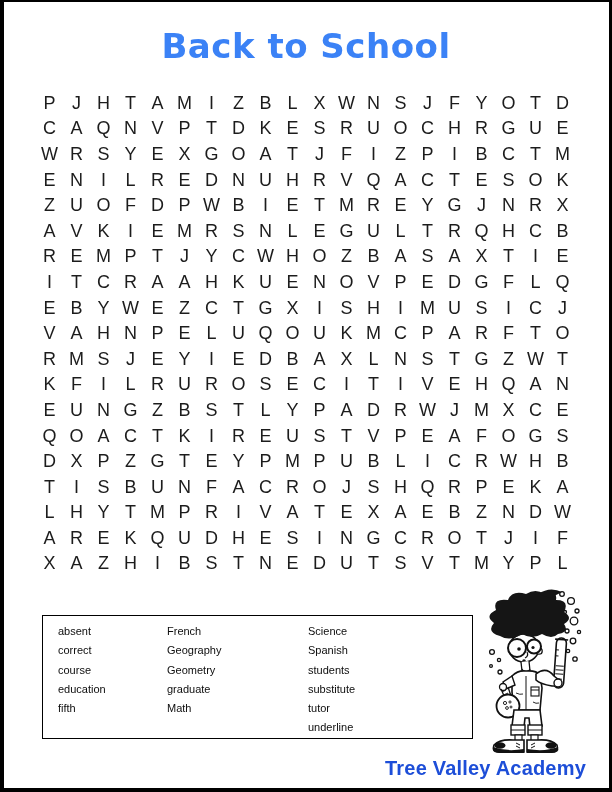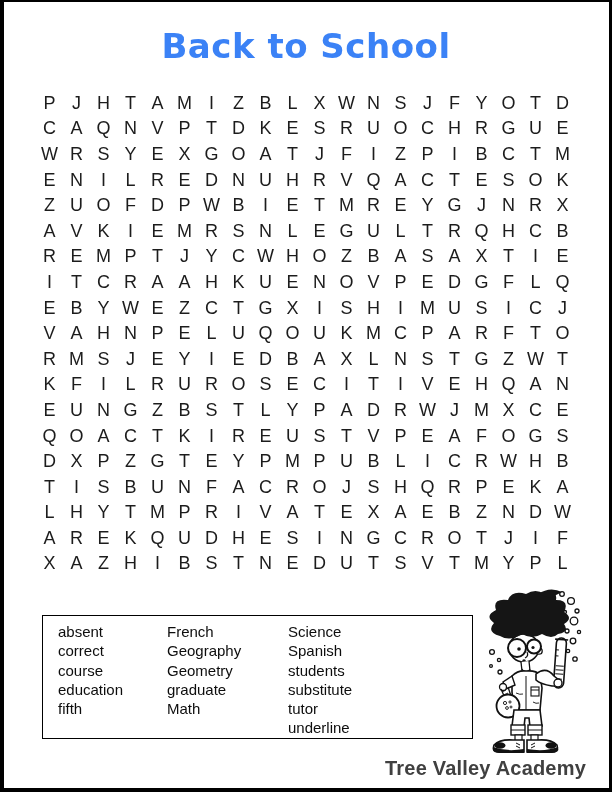--- a/index.html
+++ b/index.html
@@ -22,25 +22,25 @@
   }
   .cell{
     display:flex;align-items:center;justify-content:center;
     font-size:18px;line-height:1;color:#1c1c1c;
   }
   .wordbox{
     position:absolute;left:42px;top:615px;width:431px;height:124px;
     border:1.5px solid #000;box-sizing:border-box;
     display:flex;align-items:flex-start;padding:6px 0 0 15px;
   }
-  .wordcol{list-style:none;margin:0;padding:0;font-size:15px;line-height:19.3px;color:#0d0d0d;}
+  .wordcol{list-style:none;margin:0;padding:0;font-size:11px;line-height:19.3px;color:#0d0d0d;}
   .wordcol.c1{width:109px;}
   .wordcol.c2{width:121px;}
   .wordcol.c3{width:110px;}
-  .wordcol.c4{width:82px;}
+  .wordcol.c4{width:82px;margin-left:20px;}
   .mascot{position:absolute;left:478px;top:588px;width:134px;height:170px;}
   .brand{
     position:absolute;right:26px;top:757px;
     font-size:20px;font-weight:bold;letter-spacing:.2px;
   }
 </style>
 </head>
 <body>
 
 <div class="page">
@@ -543,14 +543,14 @@
       <path d="M46,152 L46,164 L21,164 Q14,163 16,157 Q22,151 35,152 Z" fill="#fff" stroke="#111" stroke-width="1.6"></path>
       <path d="M15,159 Q13,165 22,165 L46,165 L46,161 Q28,164 15,159 Z" fill="#111"></path>
       <ellipse cx="22" cy="157.5" rx="5.5" ry="3.2" fill="#111"></ellipse>
       <path d="M49,152 L49,164 L74,164 Q81,163 79,157 Q73,151 60,152 Z" fill="#fff" stroke="#111" stroke-width="1.6"></path>
       <path d="M80,159 Q82,165 73,165 L49,165 L49,161 Q67,164 80,159 Z" fill="#111"></path>
       <ellipse cx="73" cy="157.5" rx="5.5" ry="3.2" fill="#111"></ellipse>
       <path d="M38,155 l4,2 M38,158 l4,2 M57,155 l-4,2 M57,158 l-4,2" stroke="#111" stroke-width="1" fill="none"></path>
     </g>
   </svg>
 
-  <div class="brand" style="color: #404040;">Tree Valley Academy</div>
+  <div class="brand" style="color: #1d4ed8;">Tree Valley Academy</div>
 </div>
 
 </body></html>

